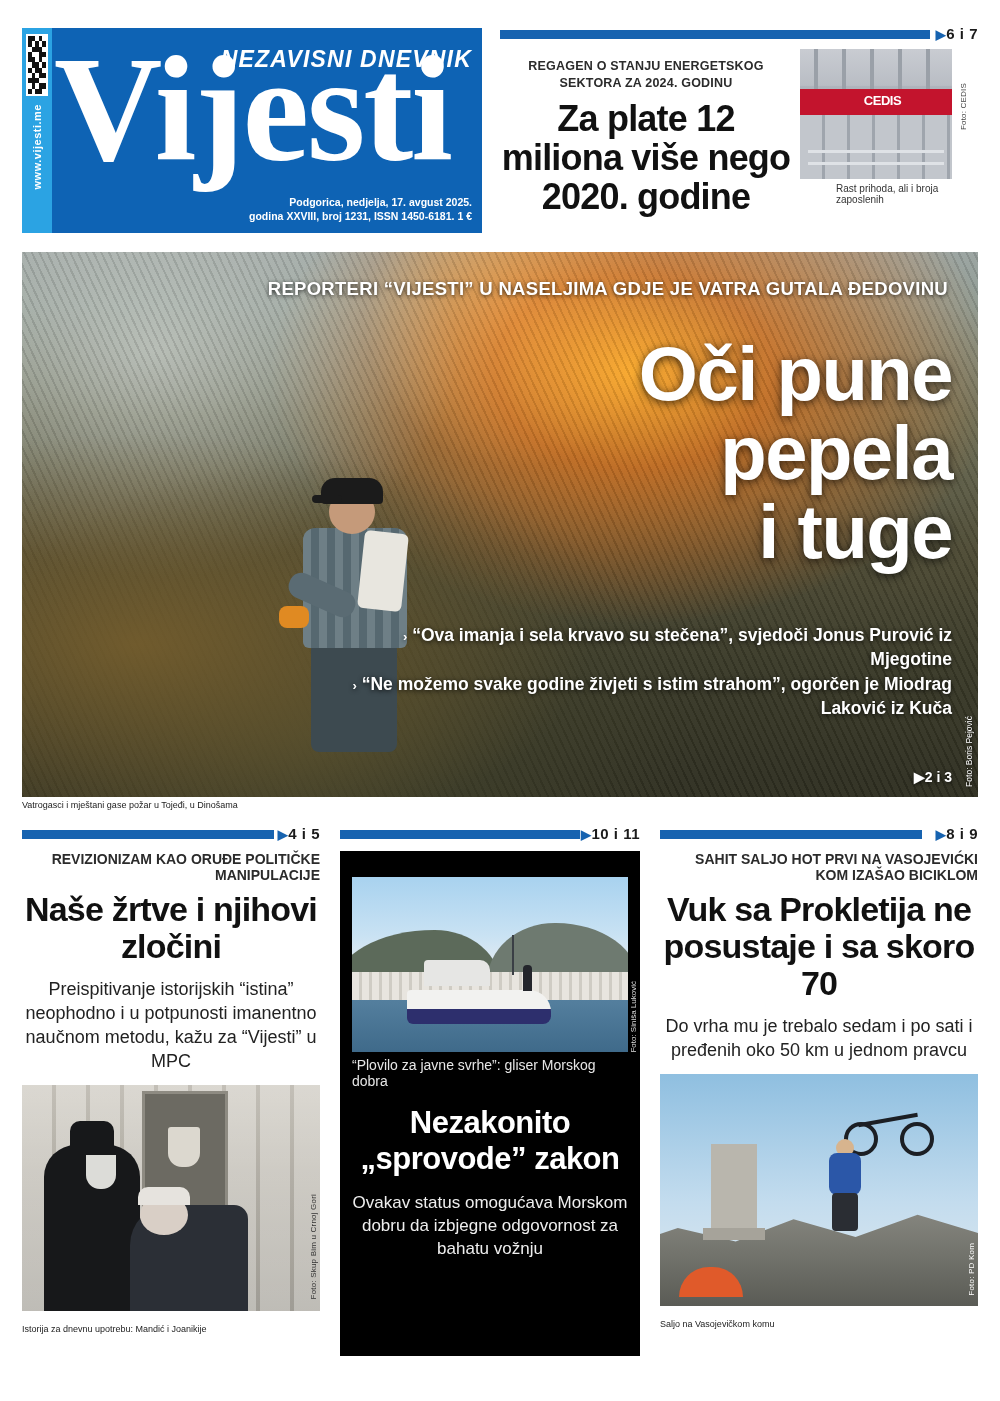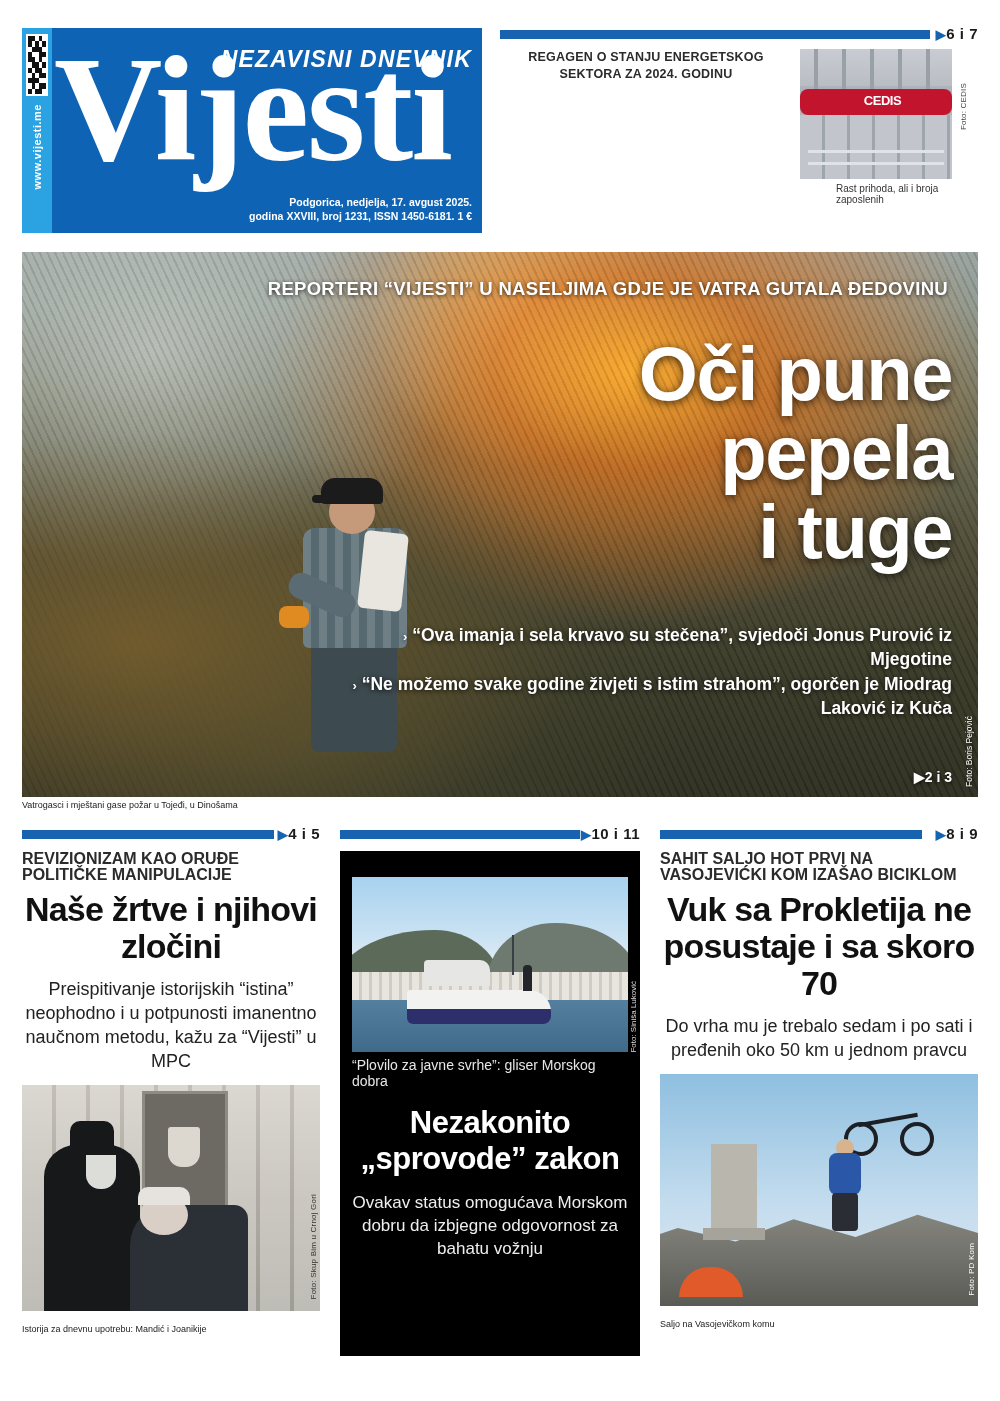--- a/index.html
+++ b/index.html
@@ -55,37 +55,37 @@
   .teaser { position: absolute; left: 500px; top: 28px; width: 478px; height: 205px; }
   .pagebar { position: relative; height: 13px; width: 100%; }
   .pagebar .bar { position:absolute; left:0; top:2px; height: 9px; background: #1763b0; }
   .pagebar .pg {
     position: absolute; right: 0; top: -3px; font-size: 15px; font-weight: bold;
     color: #1b1b1b; letter-spacing: .5px;
   }
   .pagebar .pg .arrow { color: #1763b0; font-size: 13px; }
 
   .teaser-inner { display: flex; margin-top: 8px; }
-  .teaser-text { width: 300px; padding-right: 8px; }
+  .teaser-text { width: 300px; padding-right: 8px; margin-top: 9px; }
   .kicker {
     text-align: center; font-size: 12.5px; font-weight: bold; letter-spacing: .2px;
     line-height: 17px; color: #2b2b2b; text-transform: uppercase;
   }
   .teaser-head {
     text-align: center; font-size: 36px; line-height: 39px; font-weight: bold;
     color: #111; margin-top: 7px; letter-spacing: -.8px;
   }
   .teaser-photo-wrap { position: relative; width: 170px; }
   .teaser-photo {
     width: 152px; height: 130px;
     background:
       linear-gradient(180deg,#c9ccd2 0%,#b9bdc4 28%,#aeb3bb 29%,#b6bac1 100%);
     position: relative; overflow: hidden;
   }
-  .tp-band { position:absolute; left:0; right:0; top: 40px; height: 26px; background:#c3142d;border-radius:8px; }
+  .tp-band { position:absolute; left:0; right:0; top: 40px; height: 26px; background:#c3142d; }
   .tp-band .logo {
     position:absolute; left: 42%; top: 4px; color:#fff; font-weight:bold; font-size:13px;
     font-family:"Liberation Sans", sans-serif; letter-spacing:-.5px;
   }
   .tp-col { position:absolute; top:0; width: 4px; height: 40px; background:#9aa0a8; }
   .tp-glass { position:absolute; left:0; right:0; top:66px; bottom:0;
     background: repeating-linear-gradient(90deg,#c2c6cc 0 22px,#9fa5ad 22px 25px); }
   .tp-rail { position:absolute; left:8px; right:8px; bottom: 14px; height: 3px; background:#dfe2e6; }
   .tp-rail2 { position:absolute; left:8px; right:8px; bottom: 26px; height: 3px; background:#dfe2e6; }
   .teaser-cap { font-size: 10px; line-height: 11px; color: #333; margin-top: 4px; width: 152px; padding-left: 36px; }
@@ -157,21 +157,21 @@
     position: absolute; left: 22px; top: 800px; font-size: 9px; color: #222;
   }
 
   
   .col { position: absolute; top: 828px; }
   .col-left  { left: 22px;  width: 298px; }
   .col-mid   { left: 340px; width: 300px; }
   .col-right { left: 660px; width: 318px; }
 
   .col .kicker2 {
-    text-align:left; font-size: 16px; font-weight: bold; line-height: 16px;
+    text-align:right; font-size: 14px; font-weight: bold; line-height: 16px;
     color: #2b2b2b; margin-top: 10px; text-transform: uppercase;
   }
   .col h2 {
     text-align:center; font-size: 34px; line-height: 37px; font-weight: bold;
     color:#111; margin-top: 8px; letter-spacing: -.8px;
   }
   .col .lead {
     text-align:center; font-size: 18px; line-height: 24px; color:#222; margin-top: 12px;
   }
   .col .cap { font-size: 9px; color:#222; margin-top: 13px; }
@@ -333,20 +333,21 @@
   <div class="teaser">
     <div class="pagebar">
       <div class="bar" style="width: 430px;"></div>
       <div class="pg">
         <span class="arrow">▶</span><span>6 i 7</span>
       </div>
     </div>
     <div class="teaser-inner">
       <div class="teaser-text">
         <div class="kicker">REGAGEN O STANJU ENERGETSKOG SEKTORA ZA 2024. GODINU</div>
+        <div class="teaser-head">Za plate 12 miliona više nego 2020. godine</div>
       </div>
       <div class="teaser-photo-wrap">
         <div class="teaser-photo">
           <div class="tp-col" style="left:14px;"></div>
           <div class="tp-col" style="left:42px;"></div>
           <div class="tp-col" style="left:70px;"></div>
           <div class="tp-col" style="left:98px;"></div>
           <div class="tp-col" style="left:126px;"></div>
           <div class="tp-band">
             <span class="logo">CEDIS</span>

